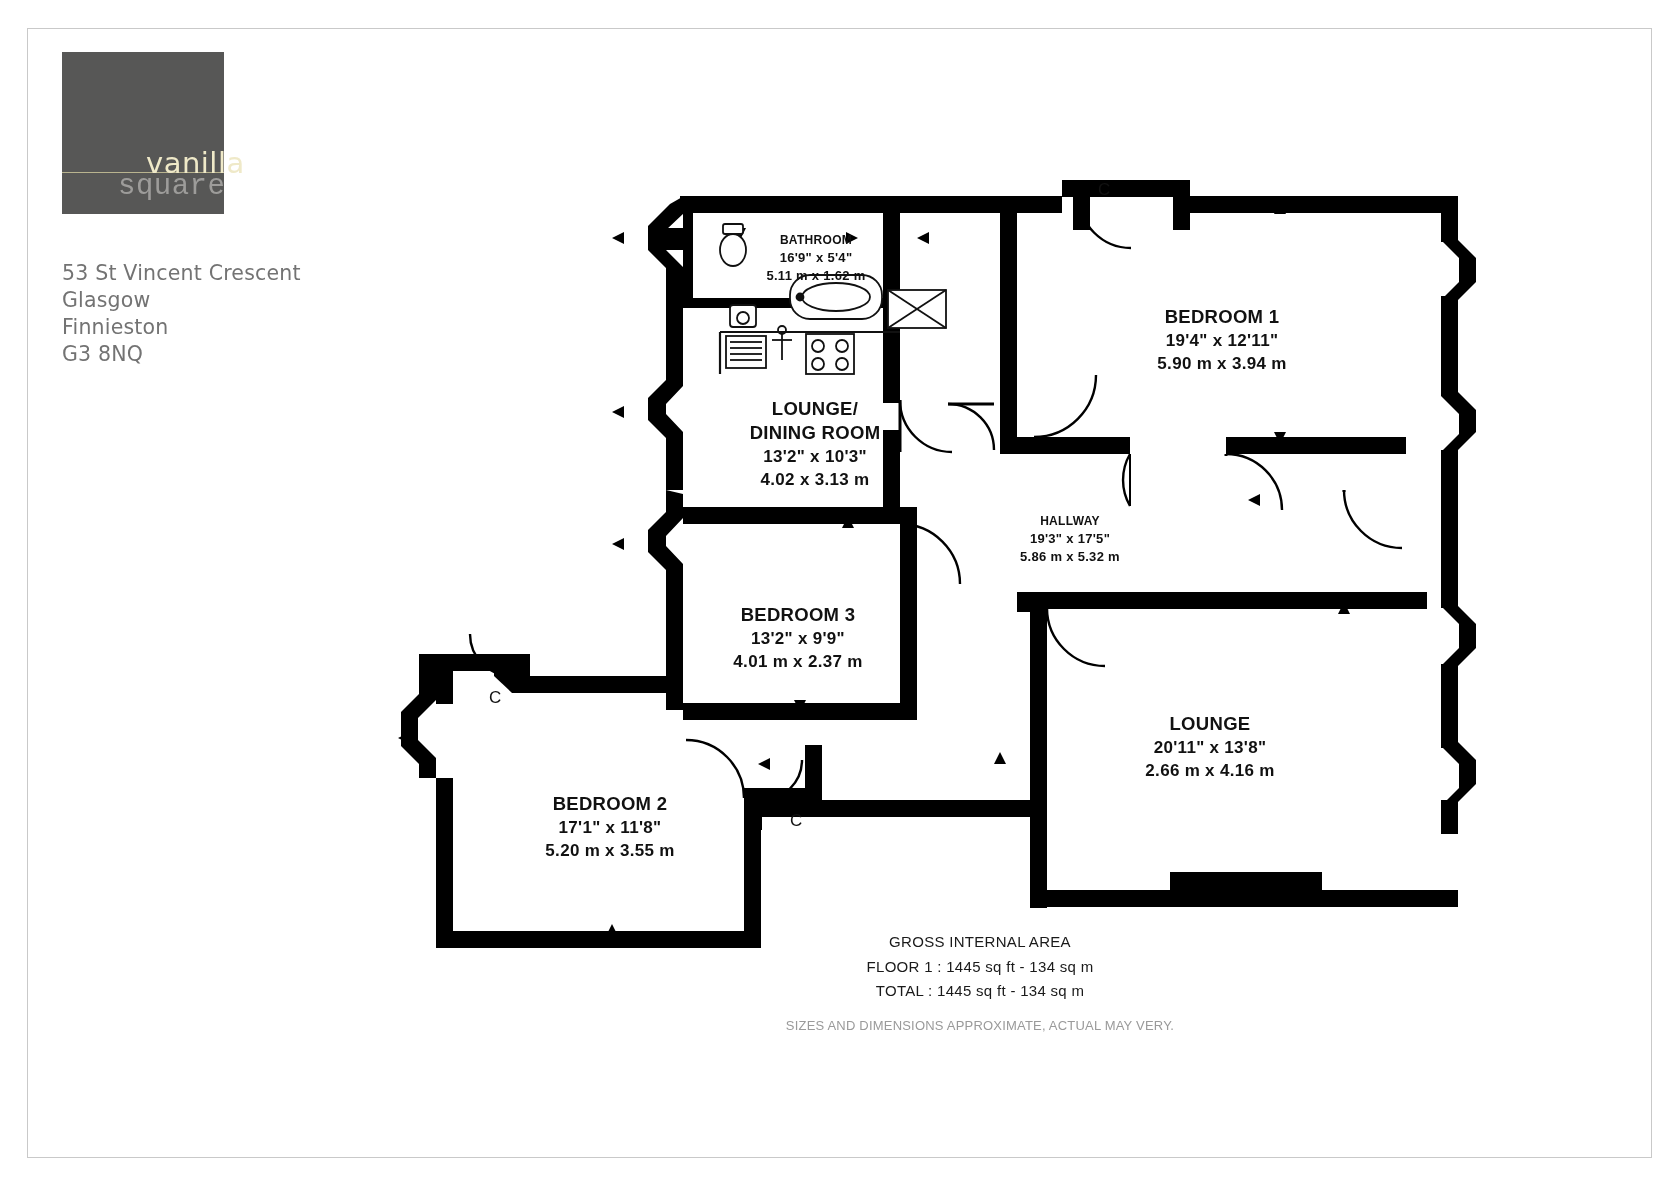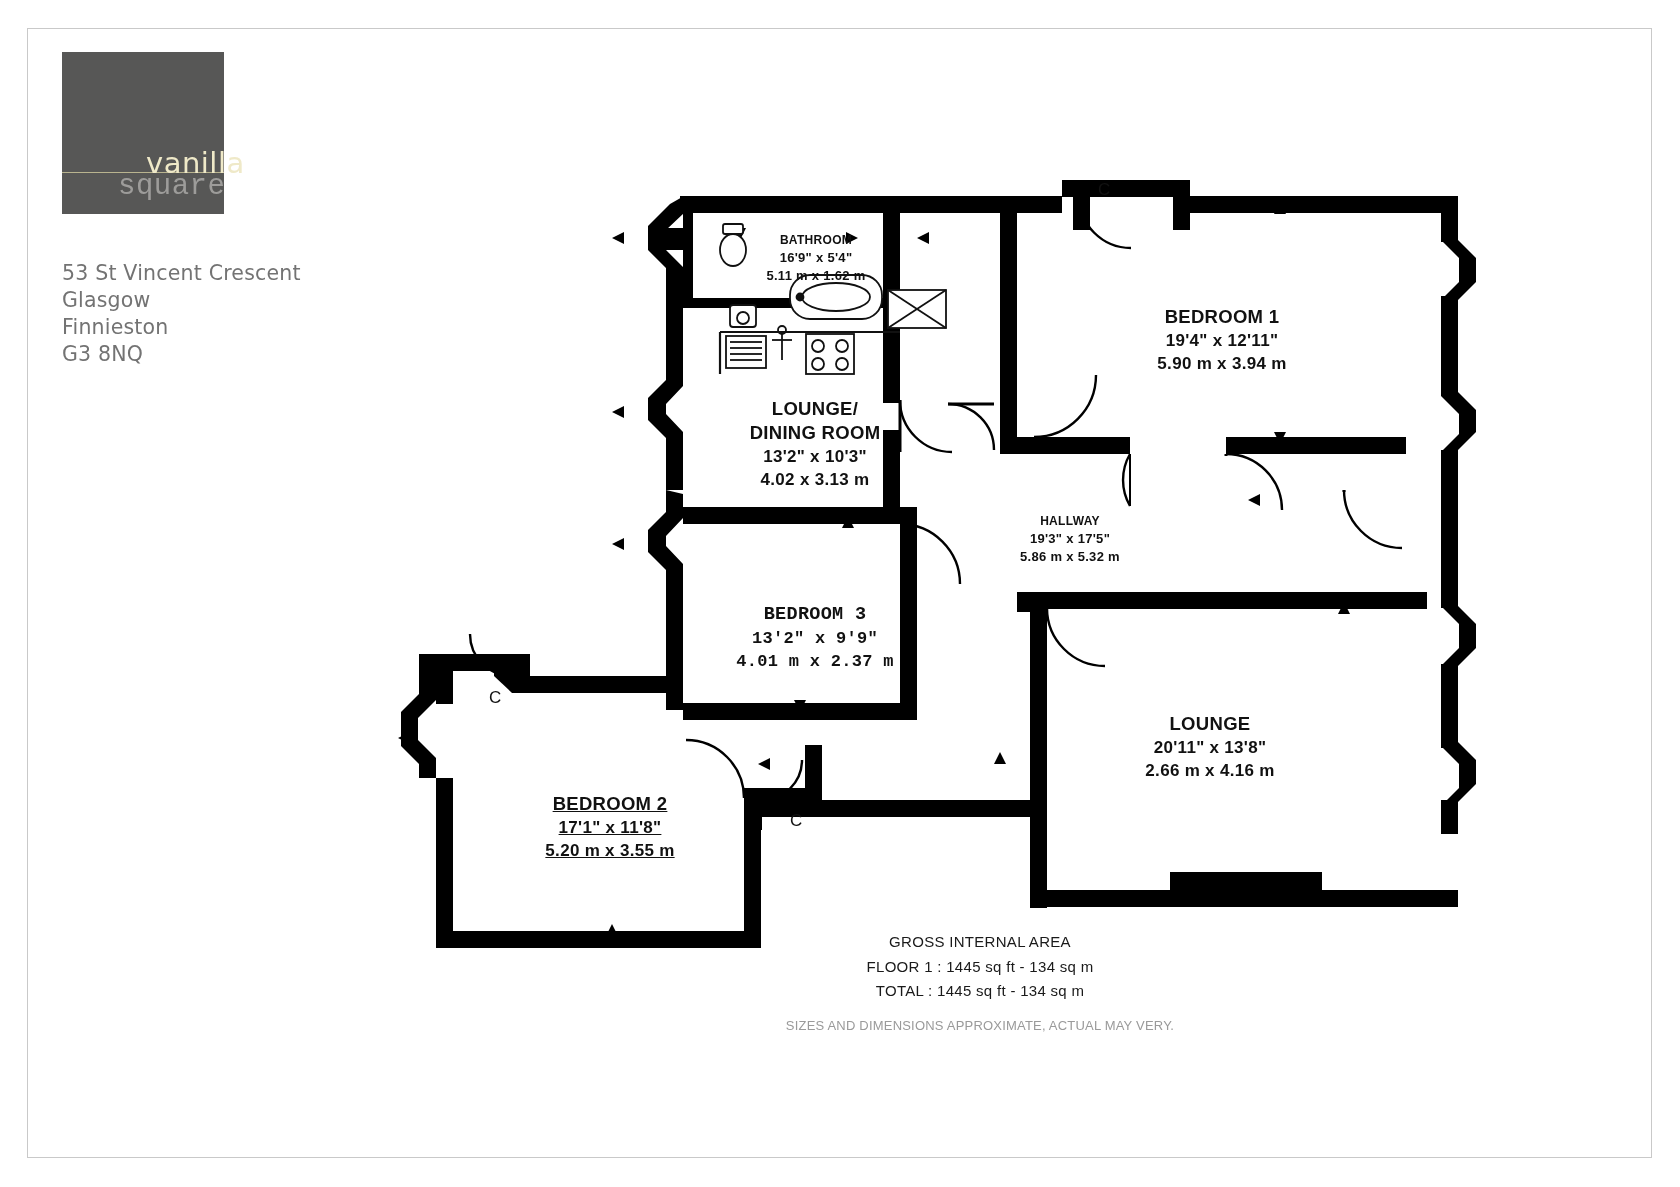--- a/index.html
+++ b/index.html
@@ -359,33 +359,33 @@
     <div class="d1">19'4" x 12'11"</div>
     <div class="d2">5.90 m x 3.94 m</div>
   </div>
 
   <div class="room-label small" style="left:950px; top:512px; width:240px;">
     <div class="nm">HALLWAY</div>
     <div class="d1">19'3" x 17'5"</div>
     <div class="d2">5.86 m x 5.32 m</div>
   </div>
 
-  <div class="room-label" style="left:700px; top:603px; width:230px;font-family:Liberation Mono, monospace;">
+  <div class="room-label" style="left:683px; top:603px; width:230px;">
     <div class="nm">BEDROOM 3</div>
     <div class="d1">13'2" x 9'9"</div>
     <div class="d2">4.01 m x 2.37 m</div>
   </div>
 
   <div class="room-label" style="left:1080px; top:712px; width:260px;">
     <div class="nm">LOUNGE</div>
     <div class="d1">20'11" x 13'8"</div>
     <div class="d2">2.66 m x 4.16 m</div>
   </div>
 
-  <div class="room-label" style="left:485px; top:792px; width:250px;text-decoration:underline;">
+  <div class="room-label" style="left:485px; top:792px; width:250px;">
     <div class="nm">BEDROOM 2</div>
     <div class="d1">17'1" x 11'8"</div>
     <div class="d2">5.20 m x 3.55 m</div>
   </div>
 
   <div class="cl" style="left:1098px; top:180px;">C</div>
   <div class="cl" style="left:489px; top:688px;">C</div>
   <div class="cl" style="left:790px; top:811px;">C</div>
 
   <div class="footer">

